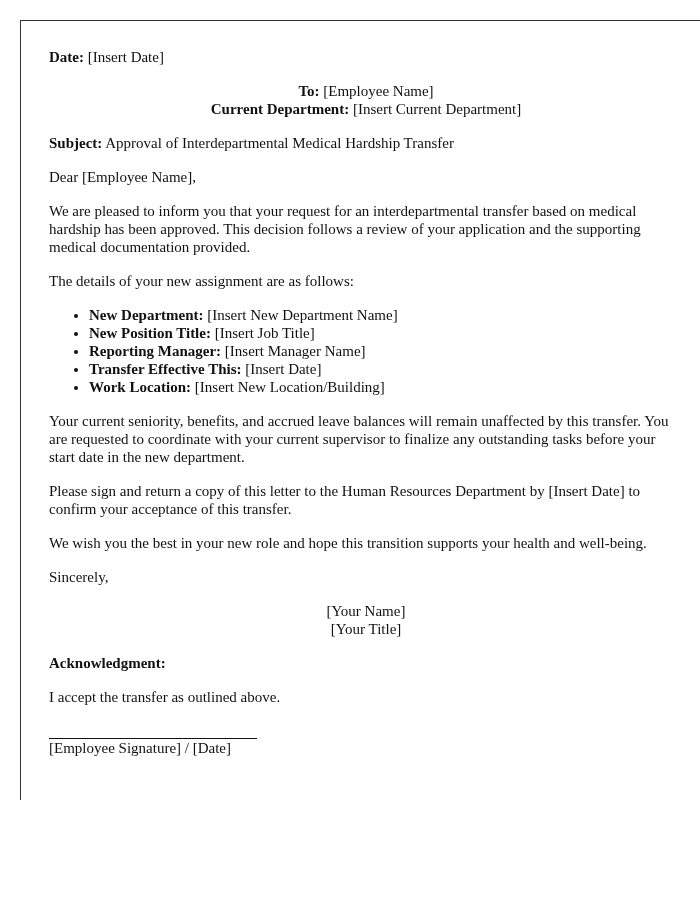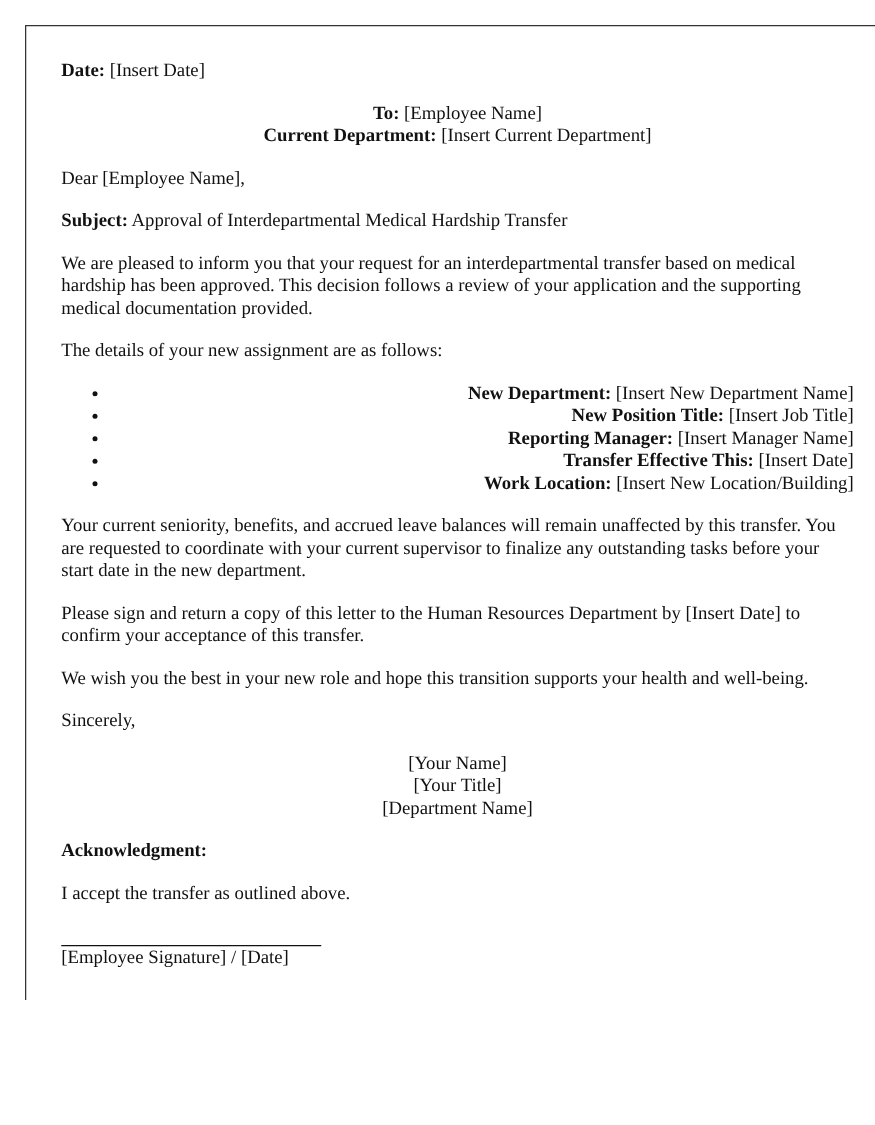--- a/index.html
+++ b/index.html
@@ -16,43 +16,43 @@
       font-family: "Liberation Serif", "DejaVu Serif", serif;
       font-size: 15px;
       line-height: 18px;
       color: #111111;
     }
     p { margin: 0 0 16px 0; }
     .block p { margin: 0; }
     .block { margin: 0 0 16px 0; text-align: center; }
     b { font-weight: bold; }
     ul { margin: 0 0 16px 0; padding-left: 40px; }
-    li { margin: 0; text-align: right; }
+    li { margin: 0; }
     .sig-line {
       width: 208px;
       border-top: 1px solid #111111;
       margin-top: 32px;
       padding-top: 0;
     }
   </style>
 </head>
 <body>
 
 <div class="letter">
 
   <p><b>Date:</b><span> [Insert Date]</span></p>
 
   <div class="block">
     <p><b>To:</b><span> [Employee Name]</span></p>
     <p><b>Current Department:</b><span> [Insert Current Department]</span></p>
   </div>
 
+  <p><b>Subject:</b><span> Approval of Interdepartmental Medical Hardship Transfer</span></p>
+
   <p>Dear [Employee Name],</p>
-
-  <p><b>Subject:</b><span> Approval of Interdepartmental Medical Hardship Transfer</span></p>
 
   <p>We are pleased to inform you that your request for an interdepartmental transfer based on medical hardship has been approved. This decision follows a review of your application and the supporting medical documentation provided.</p>
 
   <p>The details of your new assignment are as follows:</p>
 
   <ul>
     <li><b>New Department:</b><span> [Insert New Department Name]</span></li>
     <li><b>New Position Title:</b><span> [Insert Job Title]</span></li>
     <li><b>Reporting Manager:</b><span> [Insert Manager Name]</span></li>
     <li><b>Transfer Effective This:</b><span> [Insert Date]</span></li>
@@ -63,21 +63,20 @@
 
   <p>Please sign and return a copy of this letter to the Human Resources Department by [Insert Date] to confirm your acceptance of this transfer.</p>
 
   <p>We wish you the best in your new role and hope this transition supports your health and well-being.</p>
 
   <p>Sincerely,</p>
 
   <div class="block">
     <p>[Your Name]</p>
     <p>[Your Title]</p>
-    <p>[Department Name]</p>
   </div>
 
   <p><b>Acknowledgment:</b></p>
 
   <p>I accept the transfer as outlined above.</p>
 
   <div class="sig-line">
     <span>[Employee Signature] / [Date]</span>
   </div>
 

